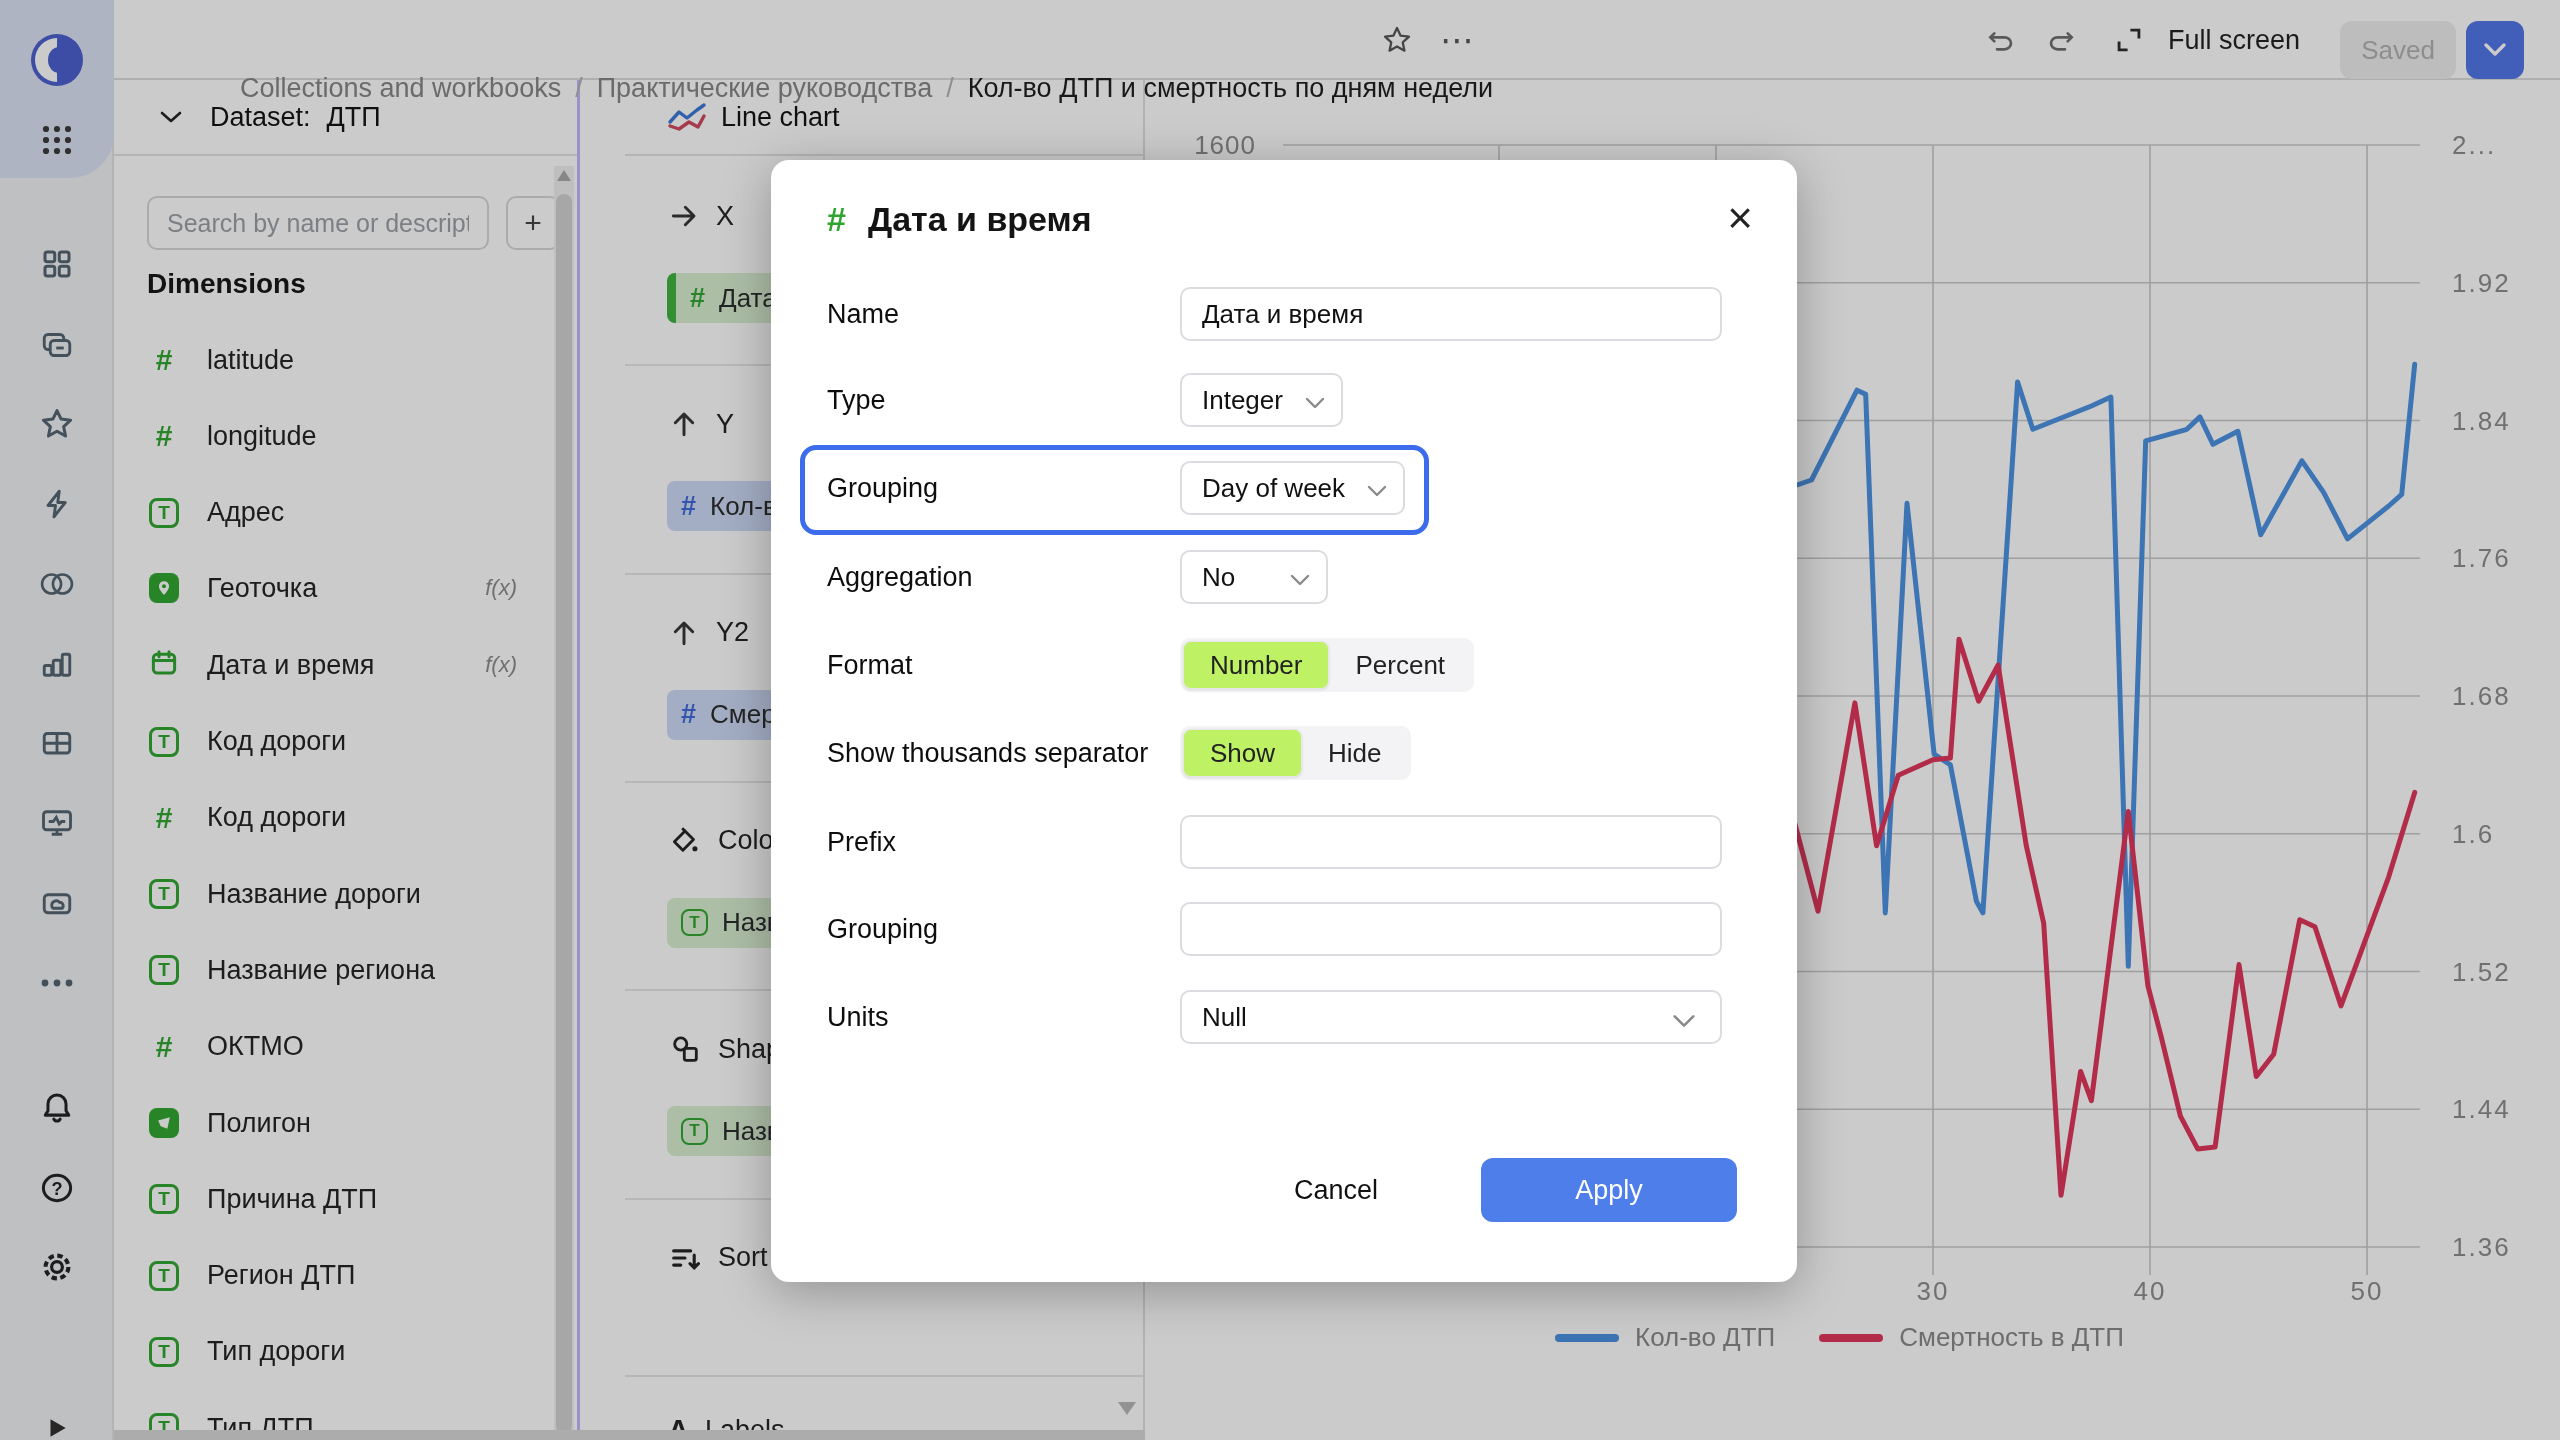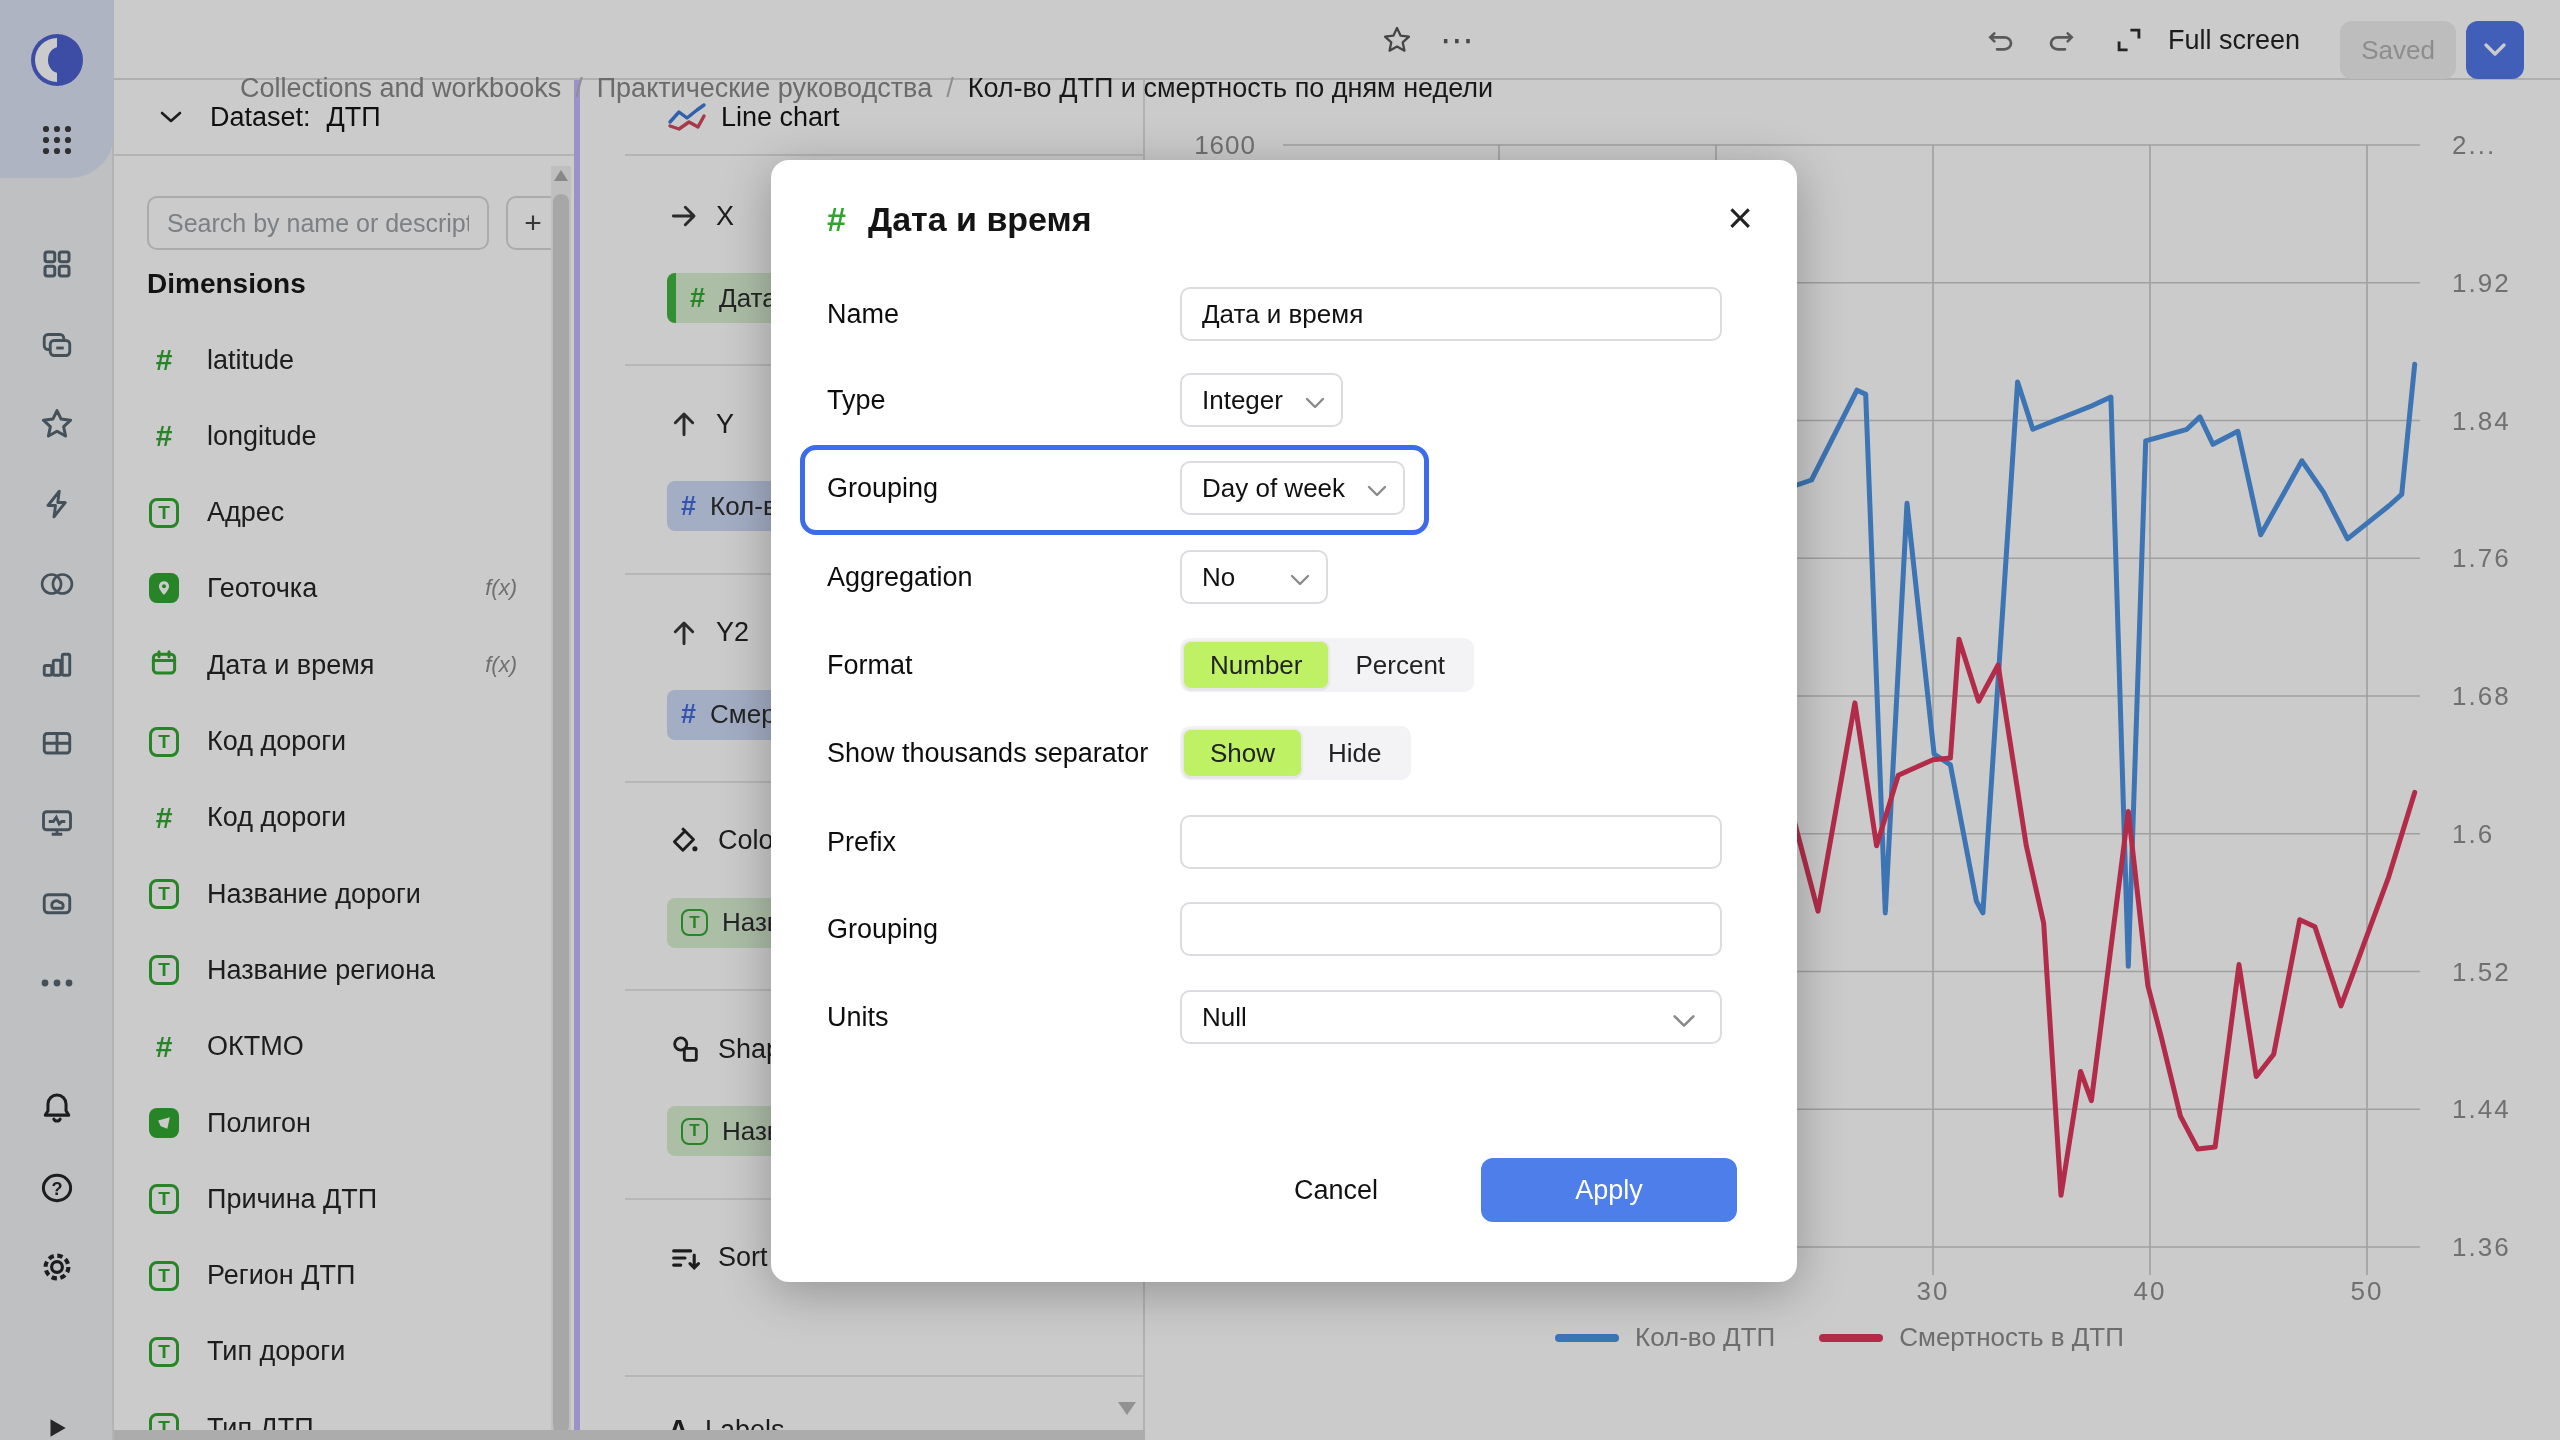--- a/index.html
+++ b/index.html
@@ -18,21 +18,21 @@
   .save-dd { position:absolute; left:2466px; top:21px; width:58px; height:58px; background:#5074e8; border-radius:12px; display:flex; align-items:center; justify-content:center; }
 
   
   .rail { position:absolute; left:0; top:0; width:114px; height:1440px; background:#eff1f3; border-right:2px solid #e2e2e2; z-index:3; }
   .rail-tab { position:absolute; left:0; top:0; width:114px; height:178px; background:#dce2f5; border-radius:0 0 44px 0; }
   .rail-item { position:absolute; left:0; width:114px; height:64px; display:flex; align-items:center; justify-content:center; }
   .rail svg { display:block; }
 
   
   .panel { position:absolute; top:80px; height:1360px; background:#fff; }
-  .ds-panel { left:114px; width:466px; border-right:6px solid #c4b5fd; }
+  .ds-panel { left:114px; width:466px; border-right:3px solid #c4b5fd; }
   .cfg-panel { left:625px; width:520px; border-right:2px solid #e0e0e0; overflow:hidden; }
   .chart-panel { left:1145px; width:1415px; }
   .panel-head { position:absolute; left:0; top:0; right:0; height:76px; border-bottom:2px solid #e2e2e2; display:flex; align-items:center; }
 
   .ds-head-label { font-size:27px; color:#111; margin-left:28px; }
   .ds-head-value { font-size:27px; color:#111; margin-left:16px; }
   .chev { width:22px; height:12px; margin-left:46px; }
 
   .search-input { position:absolute; left:33px; top:116px; width:342px; height:54px; border:2px solid #d6d6d6; border-radius:10px; font-size:25px; color:#333; padding:0 18px; background:#fff; outline:none; }
   .search-input::placeholder { color:#9aa0a6; }

